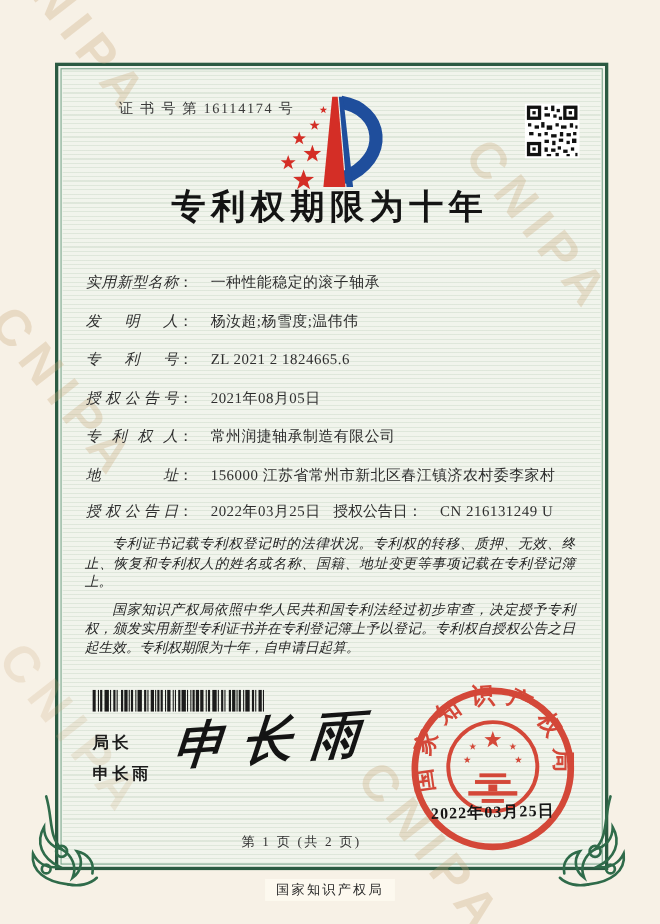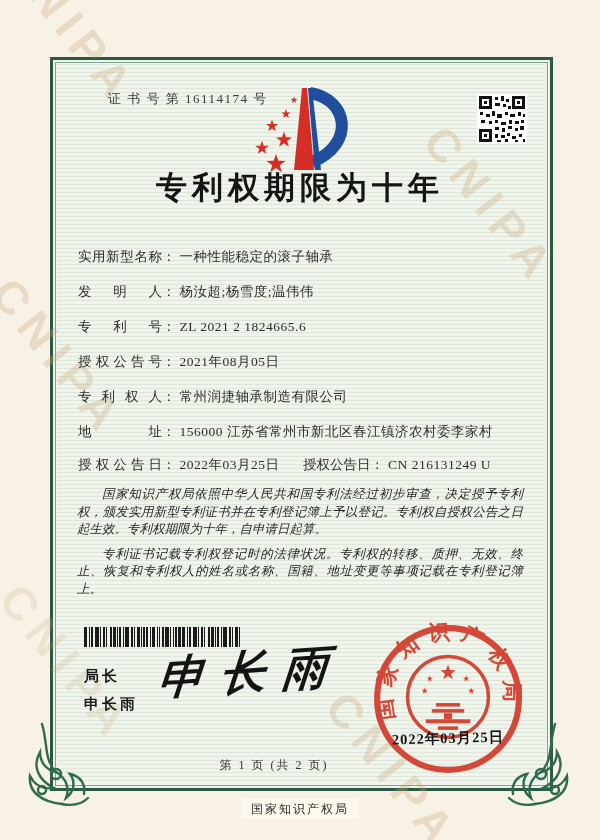--- a/index.html
+++ b/index.html
@@ -17,23 +17,23 @@
         background:repeating-linear-gradient(to bottom,rgba(126,162,128,.16) 0 1px,transparent 1px 4px);}
   .content{position:absolute;inset:0;z-index:3;}
   .certno{position:absolute;left:76px;top:90px;font-size:13px;letter-spacing:1.5px;color:#3a3a3a;margin-left:32px;}
   .logo{position:absolute;left:250px;top:84px;}
   .qr{position:absolute;left:477px;top:94px;}
   .title{position:absolute;left:0;top:167px;width:600px;text-align:center;
          font-size:31px;font-weight:700;letter-spacing:5px;color:#141414;}
   .row{position:absolute;left:78px;width:452px;height:20px;font-size:13.5px;color:#2e2e2e;
        white-space:nowrap;font-weight:500;}
   .lbl{display:inline-block;width:84px;text-align:justify;text-align-last:justify;-moz-text-align-last:justify;
-       vertical-align:bottom;}
+       vertical-align:bottom;font-style:italic;}
   .colon{display:inline-block;margin-right:4px;}
-  .val{letter-spacing:.5px;}
+  .val{letter-spacing:.5px;margin-left:12px;}
   .grant2{position:absolute;left:225px;top:0;}
   .paras{position:absolute;left:77px;top:486px;width:446px;font-size:12.5px;line-height:17.5px;
          font-style:italic;color:#262626;text-align:justify;}
   .paras p{margin:0 0 7px 0;text-indent:2em;}
   .barcode{position:absolute;left:84px;top:627px;}
   .officer{position:absolute;left:84px;top:662px;font-family:"Liberation Sans",sans-serif;
            font-size:15px;font-weight:600;letter-spacing:3px;color:#1c1c1c;line-height:28px;}
   .sig{position:absolute;left:158px;top:642px;font-size:46px;font-weight:700;color:#141414;
        letter-spacing:16px;transform:rotate(-4deg) skewX(-9deg);font-style:italic;white-space:nowrap;}
   .seal{position:absolute;left:367px;top:618px;opacity:.92;}
@@ -149,22 +149,22 @@
       <span class="lbl">地址</span><span class="colon">：</span><span class="val">156000 江苏省常州市新北区春江镇济农村委李家村</span>
     </div>
     <div class="row" style="top:456px">
       <span class="lbl">授权公告日</span><span class="colon">：</span><span class="val">2022年03月25日</span>
       <span class="grant2">
         <span>授权公告日</span><span class="colon">：</span><span class="val">CN 216131249 U</span>
       </span>
     </div>
 
     <div class="paras">
+      <p>专利证书记载专利权登记时的法律状况。专利权的转移、质押、无效、终止、恢复和专利权人的姓名或名称、国籍、地址变更等事项记载在专利登记簿上。</p>
       <p>国家知识产权局依照中华人民共和国专利法经过初步审查，决定授予专利权，颁发实用新型专利证书并在专利登记簿上予以登记。专利权自授权公告之日起生效。专利权期限为十年，自申请日起算。</p>
-      <p>专利证书记载专利权登记时的法律状况。专利权的转移、质押、无效、终止、恢复和专利权人的姓名或名称、国籍、地址变更等事项记载在专利登记簿上。</p>
     </div>
 
     <svg class="barcode" width="157" height="20">
       <line x1="0" y1="10" x2="157" y2="10" stroke="#1b1b1b" stroke-width="20" stroke-dasharray="3 2 1 1 2 2 4 1 1 2 2 1 1 3 2 1 3 1 1 1 2 2 1 1 4 2 2 1 1 2 3 1 1 1 2 1 2 2 1 1 3 2 1 1 1 2 2 1 4 1 1 2 1 1 2 1 3 1"></line>
     </svg>
 
     <div class="officer">
       <div>局长</div>
       <div>申长雨</div>
     </div>

